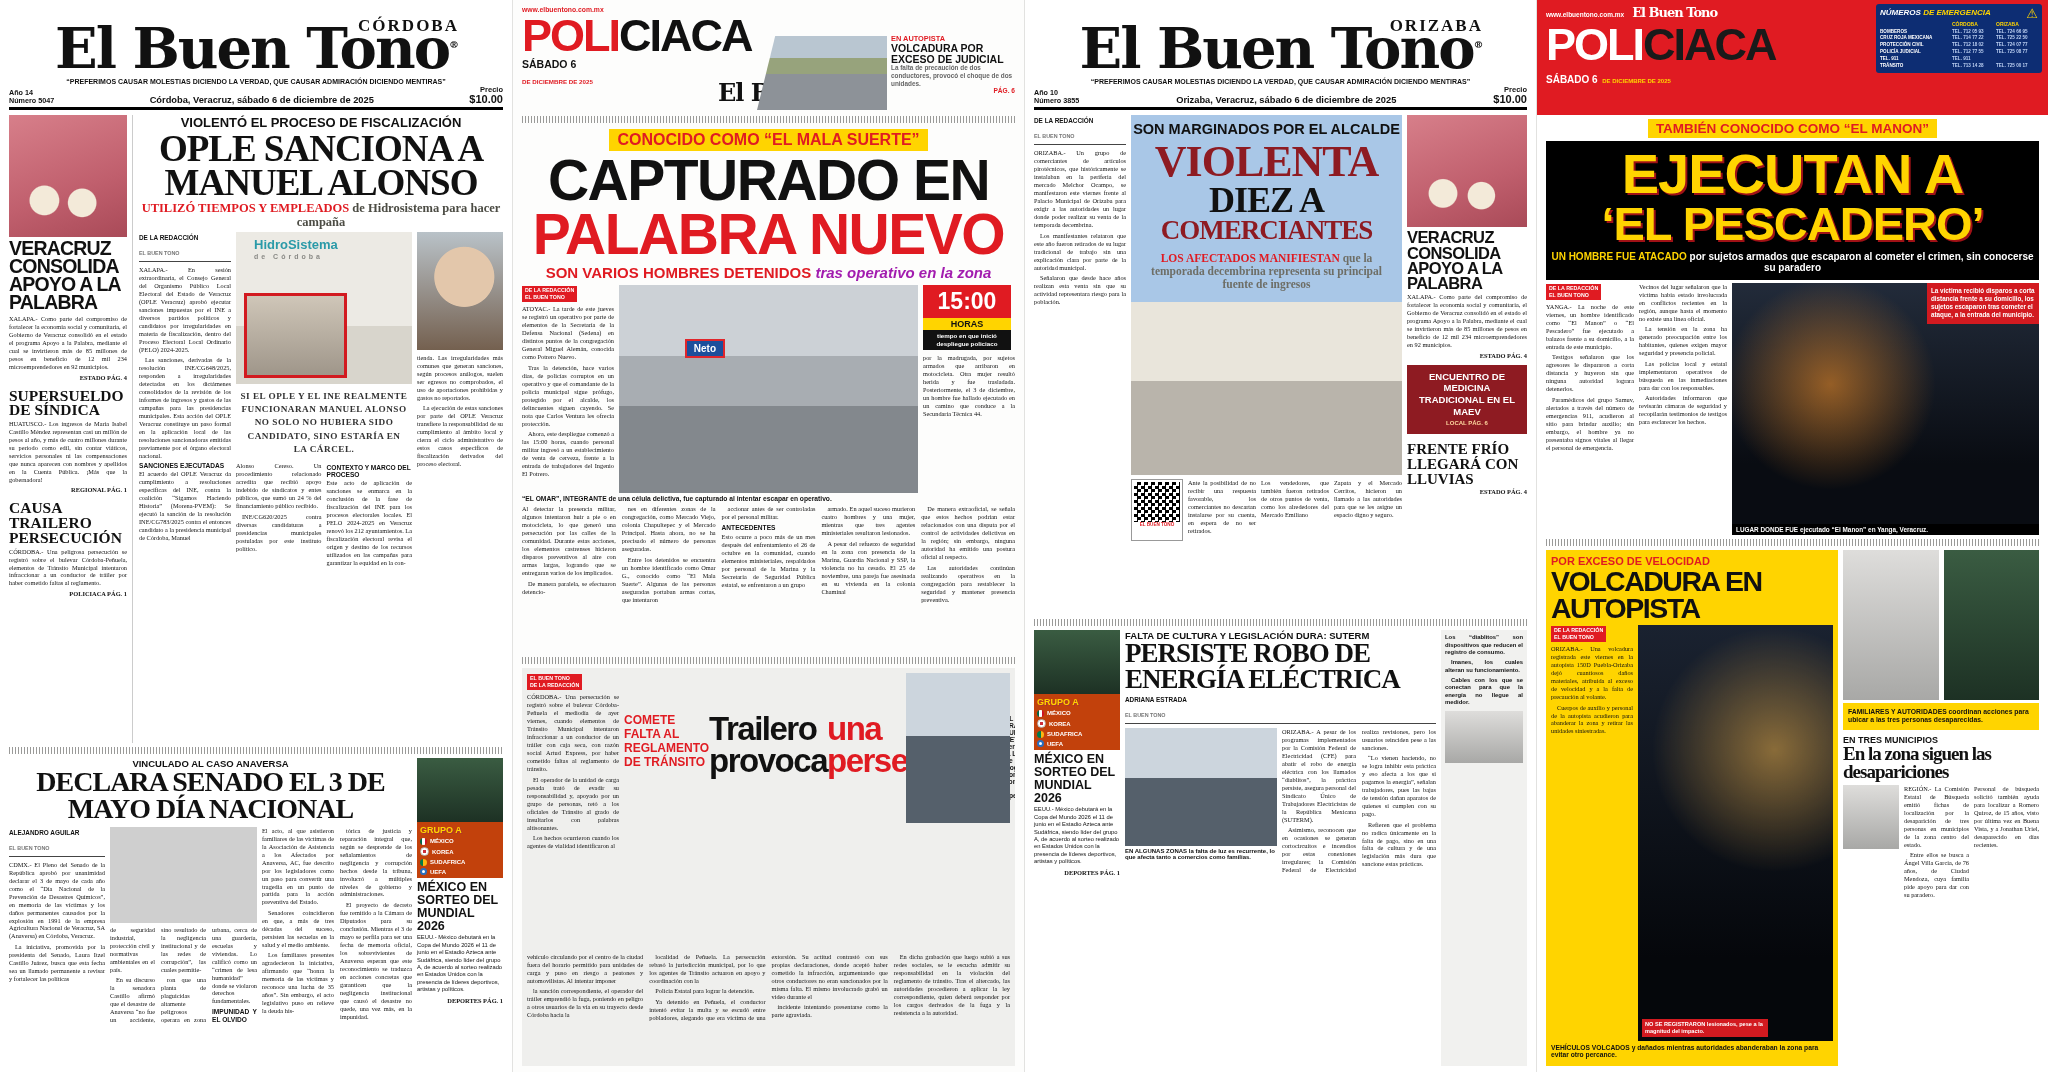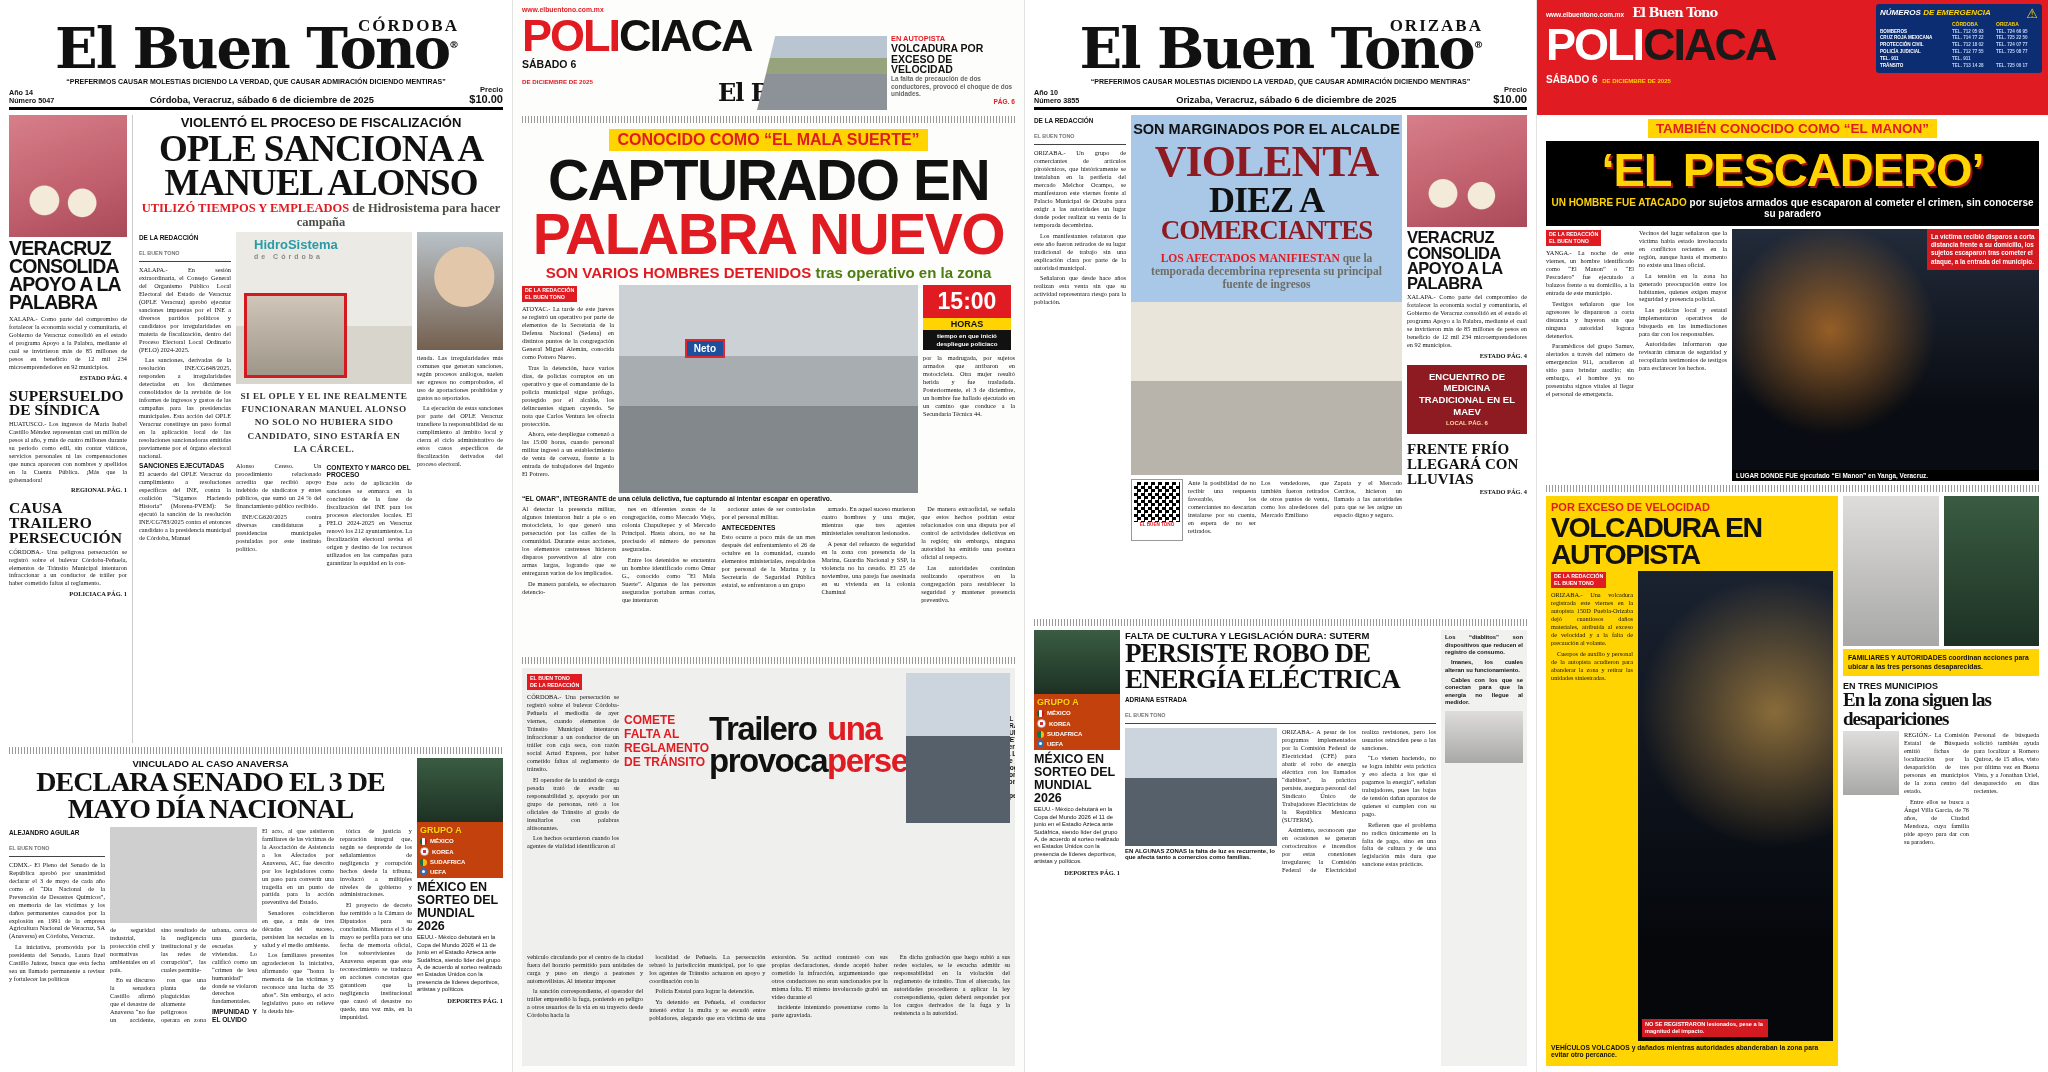--- a/index.html
+++ b/index.html
@@ -30,21 +30,21 @@
   .mast .inforow{display:flex;justify-content:space-between;align-items:flex-end;margin-top:1px;border-bottom:3px solid #000;padding-bottom:2px;}
   .mast .yr{font-size:7.2px;font-weight:700;text-align:left;line-height:1.15;}
   .mast .dl{font-size:9.3px;font-weight:700;}
   .mast .pr{font-size:7.5px;font-weight:700;text-align:right;line-height:1.05;}
   .mast .pr i{font-style:normal;font-size:11px;display:block;}
   
   .kick{font-weight:800;text-align:center;}
   .hl-serif{font-family:"Liberation Serif",serif;font-weight:800;text-align:center;letter-spacing:-1px;}
   .deck{text-align:center;font-weight:700;}
   .red{color:#e01b22;}
-  .gray{color:#4d7c0f;}
+  .gray{color:#a21caf;font-style:italic;}
   .quote{font-family:"Liberation Serif",serif;font-size:9.2px;font-weight:600;text-align:center;letter-spacing:.5px;line-height:1.45;color:#333;margin:6px 4px;}
   
   .wc{width:86px;flex:none;display:flex;flex-direction:column;}
   .wc .panel{background:#c2410c;color:#fff;padding:3px;flex:none;}
   .wc .grp{color:#ffd400;font-weight:800;font-size:9px;text-shadow:1px 1px 0 #a33;}
   .wc .team{display:flex;align-items:center;font-size:6px;font-weight:700;margin-top:2.5px;}
   .dot{width:7px;height:7px;border-radius:50%;display:inline-block;margin-right:3px;flex:none;}
   .dot-mx{background:linear-gradient(90deg,#006847 33%,#fff 33% 66%,#ce1126 66%);}
   .dot-kr{background:radial-gradient(circle,#cd2e3a 0 35%,#fff 36%);border:.5px solid #bbb;}
   .dot-za{background:linear-gradient(90deg,#007a4d 50%,#ffb612 50%);}
@@ -267,21 +267,21 @@
 
 <div class="page" style="display:flex;flex-direction:column;background:#fdfdfc;">
   <div class="p2hd">
     <div class="url">www.elbuentono.com.mx</div>
     <div class="plogo"><span class="red">POLI</span><span>CIACA</span></div>
     <div class="pdate"><b>SÁBADO 6</b><span>DE DICIEMBRE DE 2025</span></div>
     <div class="bl" style="position:absolute;left:196px;top:72px;font-size:24px;letter-spacing:-1px;">El Buen Tono</div>
     <div class="ph ph-road diag" style="position:absolute;right:128px;top:30px;width:130px;height:74px;"></div>
     <div class="promo" style="position:absolute;right:0;top:28px;width:124px;">
       <div class="k">EN AUTOPISTA</div>
-      <div class="tt">VOLCADURA POR EXCESO DE VELOCIDAD</div>
+      <div class="tt">VOLCADURA POR EXCESO DE JUDICIAL</div>
       <div class="tx">La falta de precaución de dos conductores, provocó el choque de dos unidades.</div>
       <div class="pg">PÁG. 6</div>
     </div>
   </div>
   <div class="hatch"></div>
 
   <div style="text-align:center;margin-top:2px;"><span class="ykick" style="font-size:16px;">CONOCIDO COMO “EL MALA SUERTE”</span></div>
   <div class="bigH" style="font-size:57px;margin-top:2px;">CAPTURADO EN</div>
   <div class="bigH red" style="font-size:57px;">PALABRA NUEVO</div>
   <div class="deck" style="font-size:15px;margin:3px 0 4px;"><span class="red">SON VARIOS HOMBRES DETENIDOS</span><span class="gray"> tras operativo en la zona</span></div>
@@ -511,20 +511,21 @@
           <span class="n"></span>
         <span class="s">TRÁNSITO</span>
           <span class="n">TEL. 713 14 28</span>
           <span class="n">TEL. 725 00 17</span>
       </div>
     </div>
   </div>
 
   <div style="text-align:center;"><span class="ykick" style="font-size:13.5px;">TAMBIÉN CONOCIDO COMO “EL MANON”</span></div>
   <div class="blackpanel">
+    <div class="ejH" style="font-size:56px;">EJECUTAN A</div>
     <div class="ejH" style="font-size:47px;">‘EL PESCADERO’</div>
     <div style="font-size:10px;font-weight:700;margin-top:5px;"><span class="yel">UN HOMBRE FUE ATACADO</span><span style="color:#fff;"> por sujetos armados que escaparon al cometer el crimen, sin conocerse su paradero</span></div>
   </div>
 
   <div class="row" style="height:252px;flex:none;">
     <div style="width:88px;flex:none;">
       <div class="chip"><span>DE LA REDACCIÓN</span><br><span>EL BUEN TONO</span></div>
       <div class="t">
           <p>YANGA.- La noche de este viernes, un hombre identificado como “El Manon” o “El Pescadero” fue ejecutado a balazos frente a su domicilio, a la entrada de este municipio.</p>
           <p>Testigos señalaron que los agresores le dispararon a corta distancia y huyeron sin que ninguna autoridad lograra detenerlos.</p>

